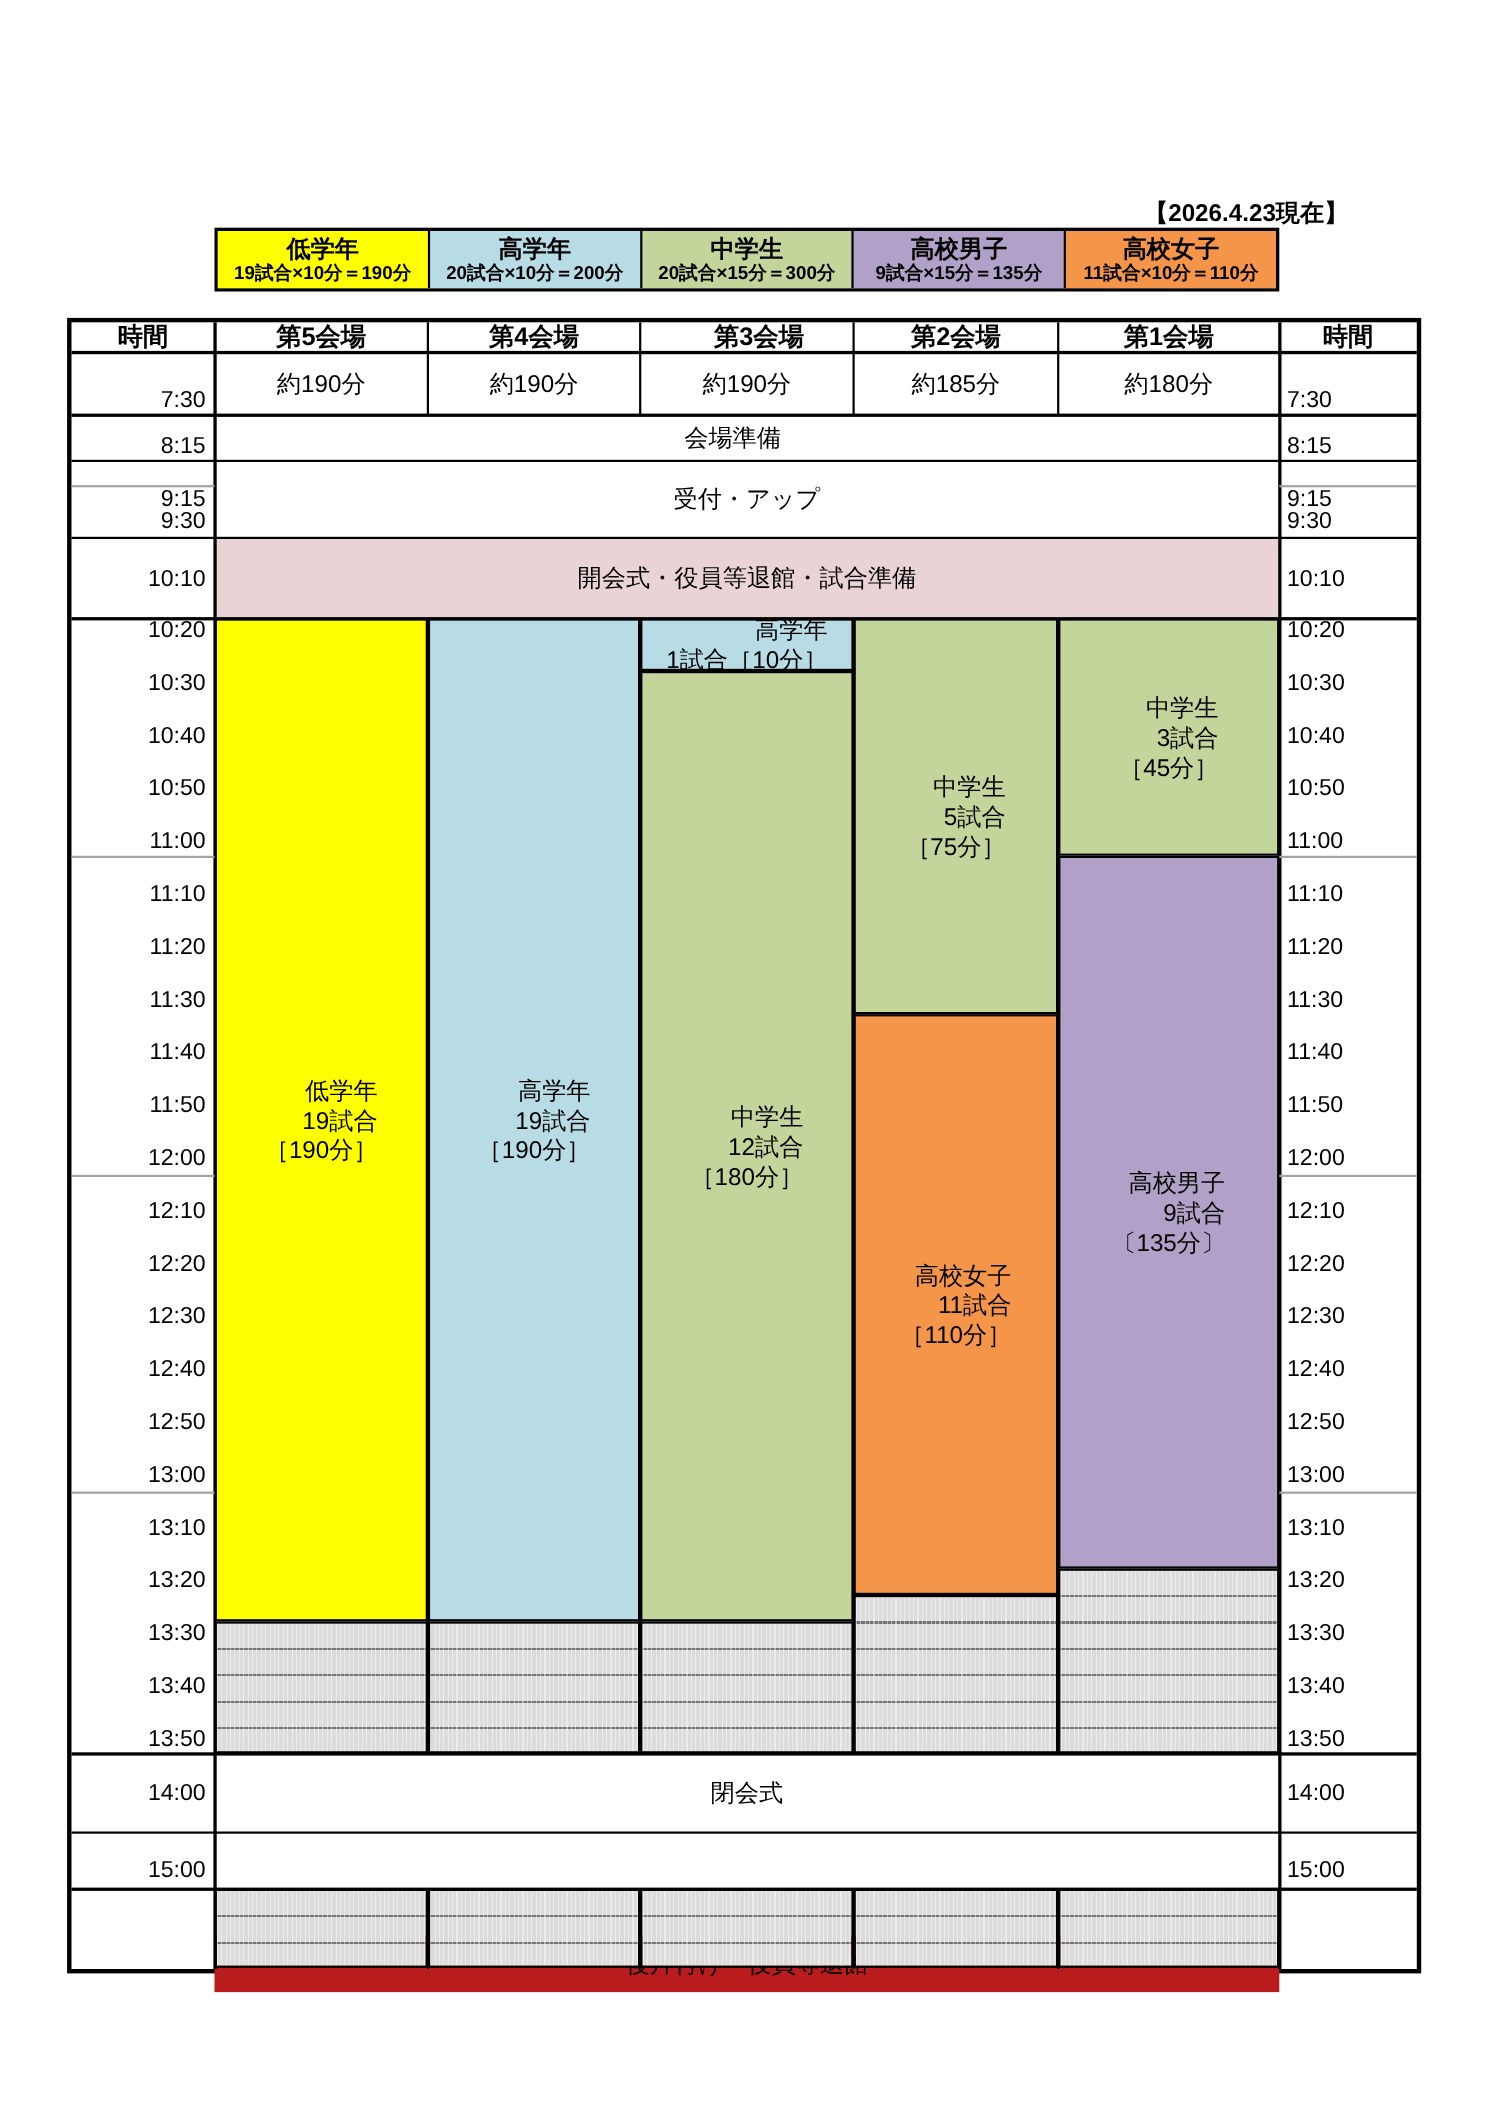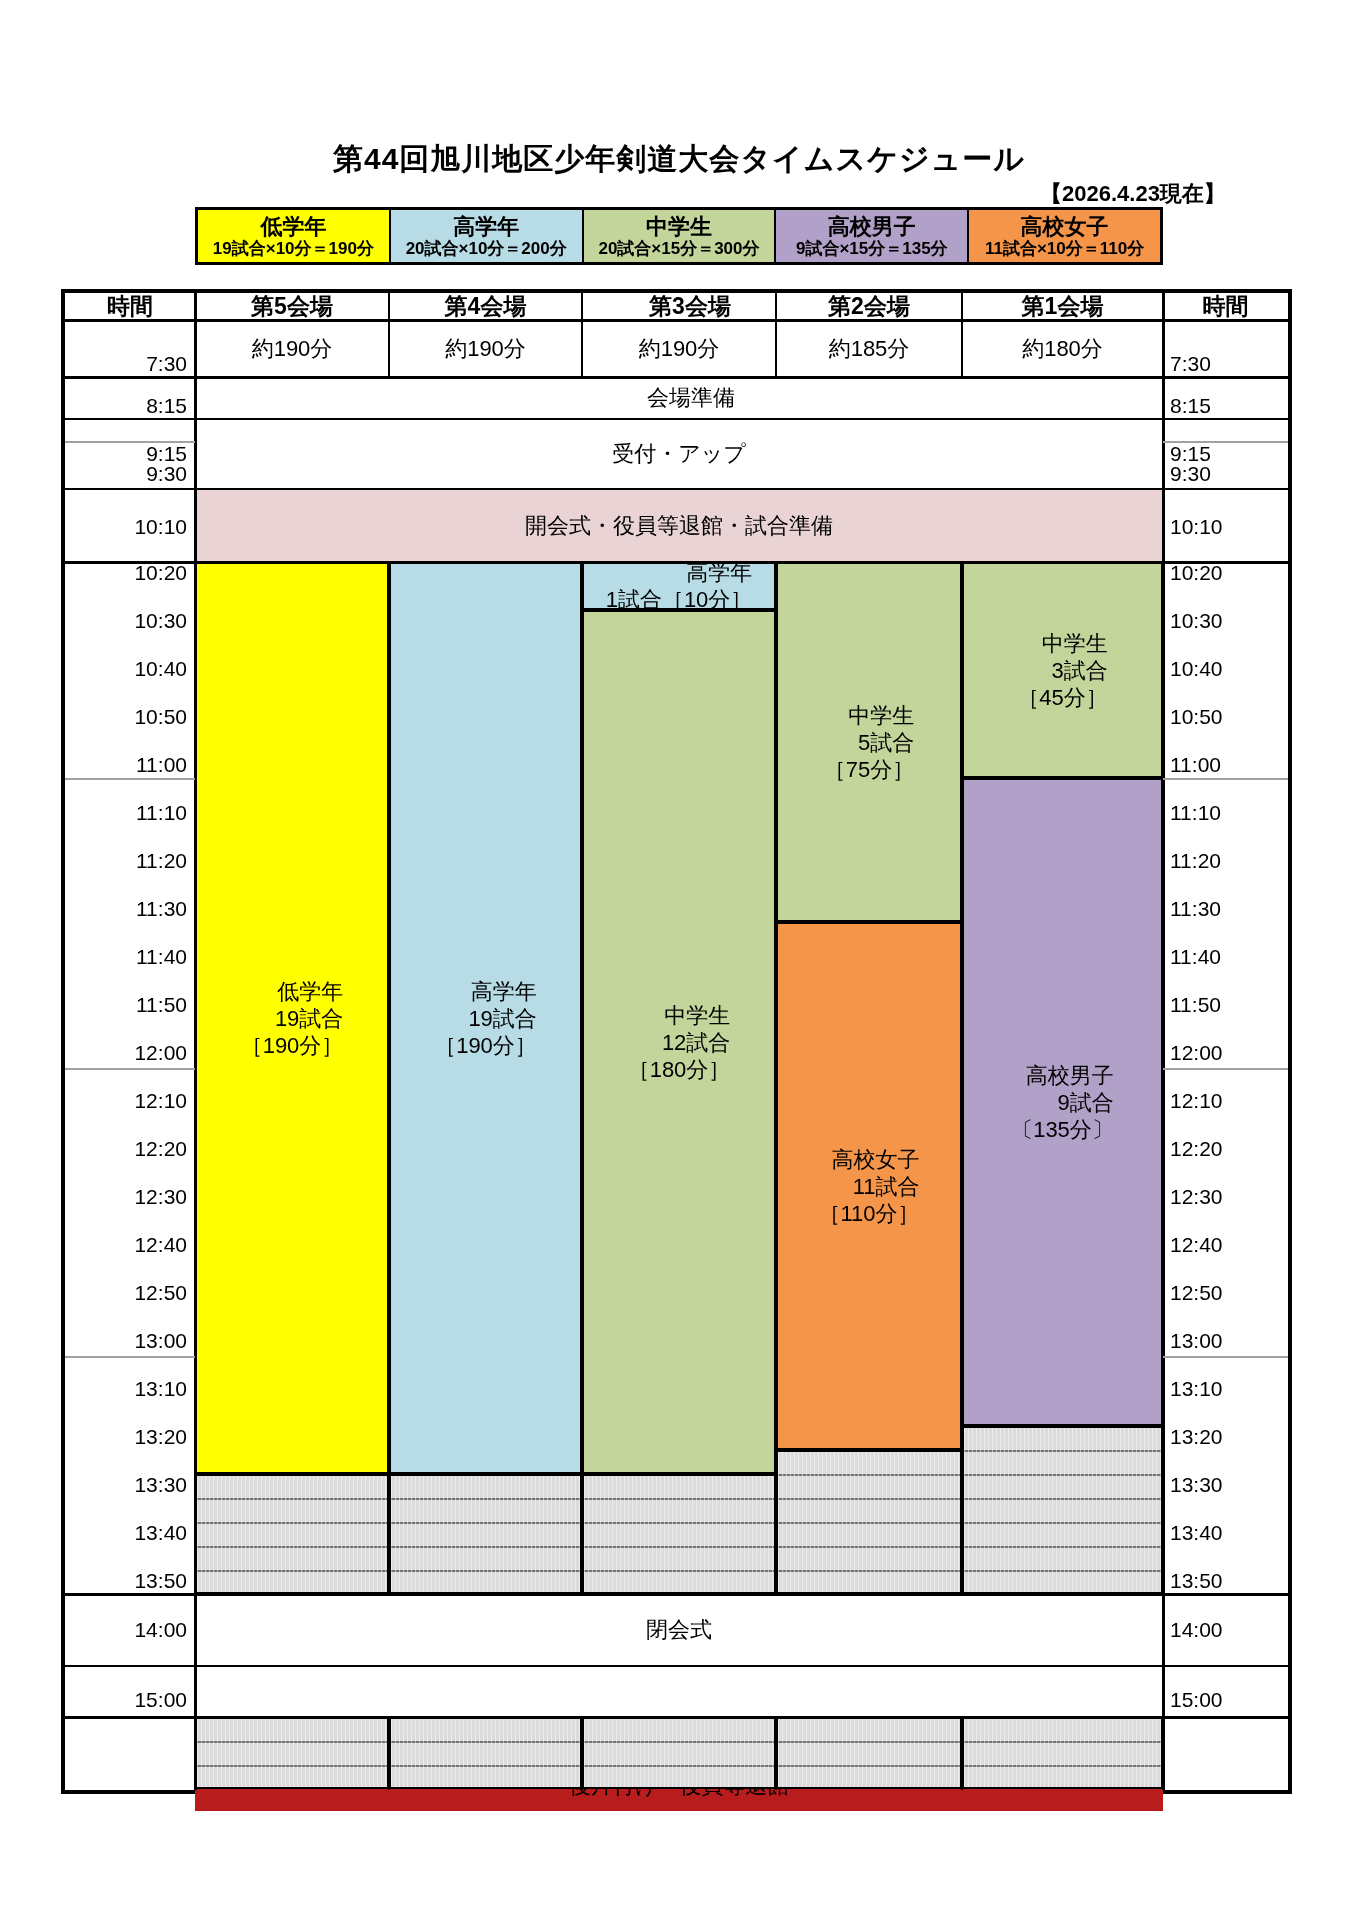--- a/index.html
+++ b/index.html
@@ -26,21 +26,20 @@
   .tl{font-size:21px;line-height:24px;white-space:nowrap;}
   .tl-left{text-align:right;}
   .tl-right{text-align:left;}
   .hline,.vline{background:#000;}
   .gline{background:#a2a2a2;}
 </style>
 </head>
 <body>
 
 <div class="page" id="page">
-  <div class="abs title">第44回旭川地区少年剣道大会タイムスケジュール</div>
   <div class="abs date-note">【2026.4.23現在】</div>
   <div class="abs legend" id="legend">
       <div class="legend-cell" style="background: rgb(255, 255, 0);">
         <div class="legend-name">低学年</div>
         <div class="legend-formula">19試合×10分＝190分</div>
       </div>
       <div class="legend-cell" style="background: rgb(184, 220, 230);">
         <div class="legend-name">高学年</div>
         <div class="legend-formula">20試合×10分＝200分</div>
       </div>
@@ -64,21 +63,21 @@
       <div class="abs ctr hcell" style="left: 389px; top: 293px; width: 193px; height: 27px;">第4会場</div>
       <div class="abs ctr hcell" style="left: 582px; top: 293px; width: 216px; height: 27px;">第3会場</div>
       <div class="abs ctr hcell" style="left: 776px; top: 293px; width: 186px; height: 27px;">第2会場</div>
       <div class="abs ctr hcell" style="left: 962px; top: 293px; width: 201px; height: 27px;">第1会場</div>
       <div class="abs ctr hcell" style="left: 1163px; top: 293px; width: 125px; height: 27px;">時間</div>
       <div class="abs ctr dur" style="left: 195px; top: 320px; width: 194px; height: 57px;">約190分</div>
       <div class="abs ctr dur" style="left: 389px; top: 320px; width: 193px; height: 57px;">約190分</div>
       <div class="abs ctr dur" style="left: 582px; top: 320px; width: 194px; height: 57px;">約190分</div>
       <div class="abs ctr dur" style="left: 776px; top: 320px; width: 186px; height: 57px;">約185分</div>
       <div class="abs ctr dur" style="left: 962px; top: 320px; width: 201px; height: 57px;">約180分</div>
-      <div class="abs ctr mrow" style="left: 207px; top: 377px; width: 968px; height: 42px; background: rgb(255, 255, 255);">会場準備</div>
+      <div class="abs ctr mrow" style="left: 182px; top: 377px; width: 968px; height: 42px; background: rgb(255, 255, 255);">会場準備</div>
       <div class="abs ctr mrow" style="left: 195px; top: 419px; width: 968px; height: 70px; background: rgb(255, 255, 255);">受付・アップ</div>
       <div class="abs ctr mrow" style="left: 195px; top: 489px; width: 968px; height: 73px; background: rgb(234, 211, 212);">開会式・役員等退館・試合準備</div>
       <div class="abs ctr mrow" style="left: 195px; top: 1594px; width: 968px; height: 72px; background: rgb(255, 255, 255);">閉会式</div>
       <div class="abs ctr mrow" style="left: 195px; top: 1760px; width: 968px; height: 51px; background: #b91c1c;">後片付け・役員等退館</div>
       <div class="abs ctr block" style="left: 195px; top: 562px; width: 194px; height: 912px; background: rgb(255, 255, 0);">低学年
 19試合
 ［190分］</div>
       <div class="abs ctr block" style="left: 389px; top: 562px; width: 193px; height: 912px; background: rgb(184, 220, 230);">高学年
 19試合
 ［190分］</div>

